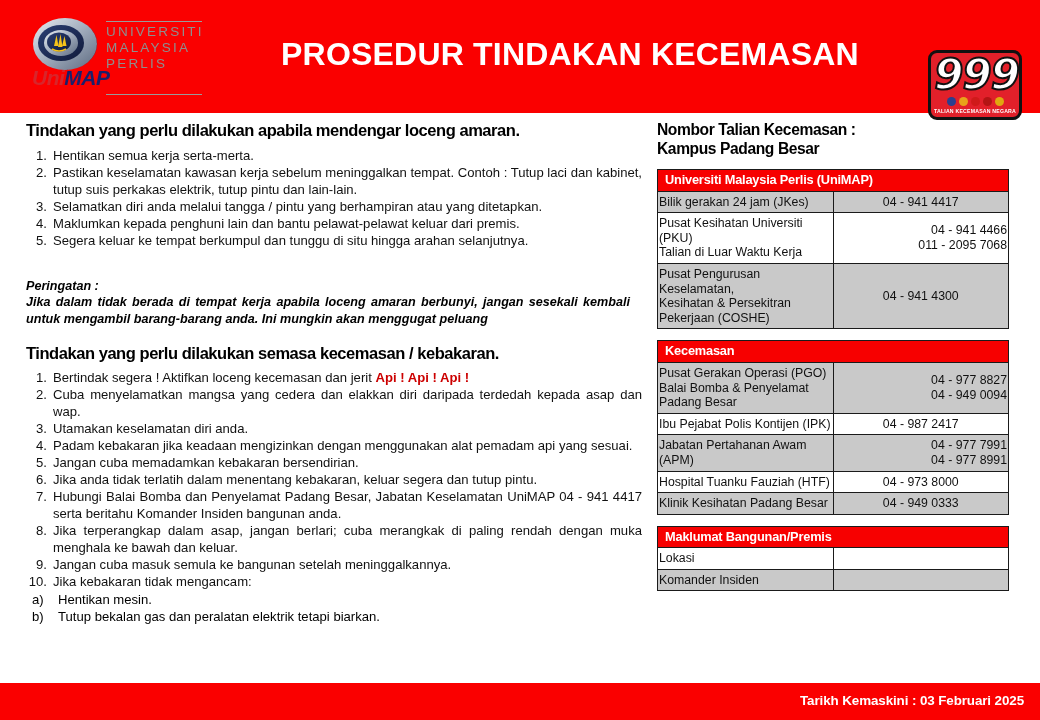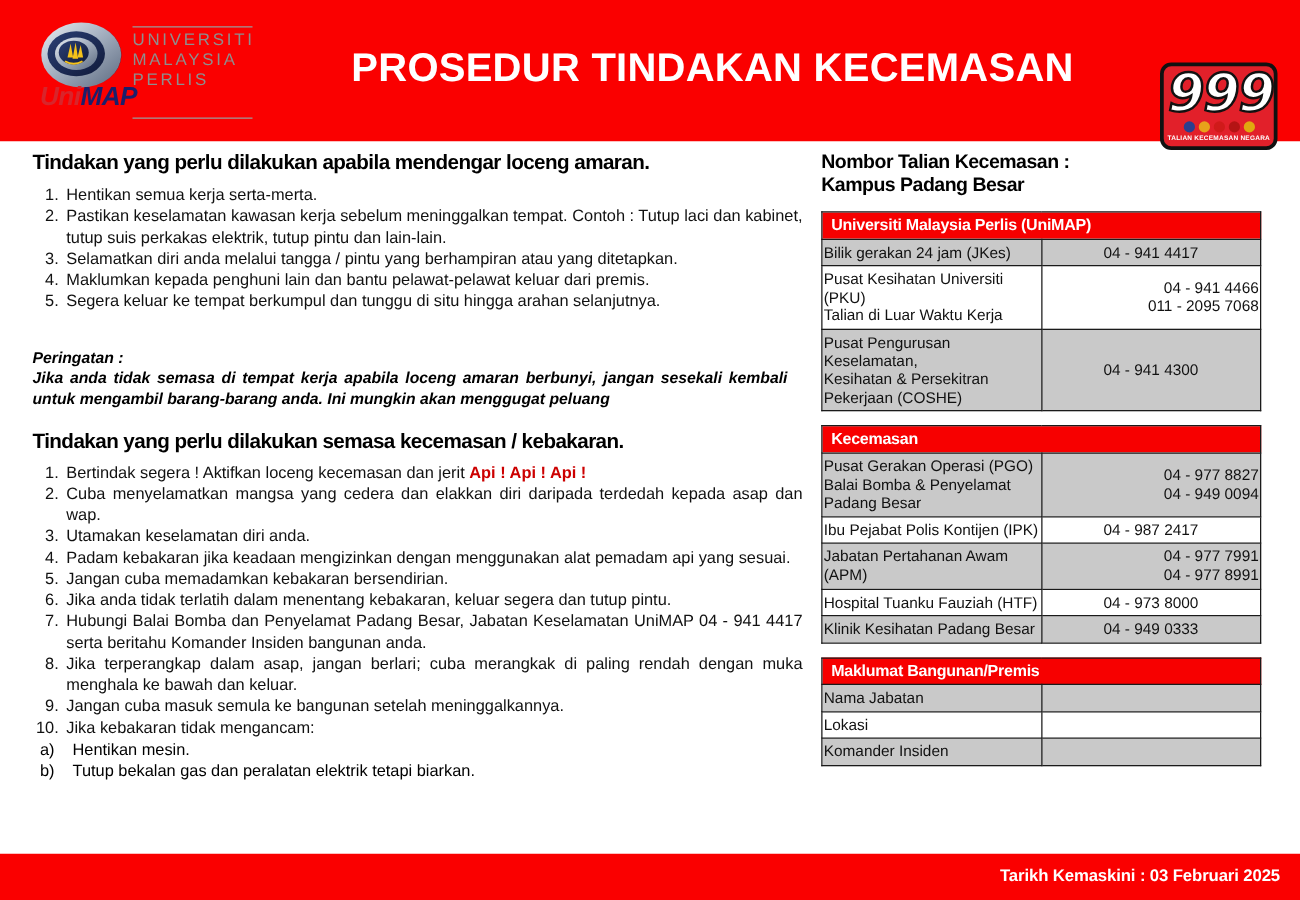--- a/index.html
+++ b/index.html
@@ -303,21 +303,21 @@
         <span>Maklumkan kepada penghuni lain dan bantu pelawat-pelawat keluar dari premis.</span>
       </li>
       <li>
         <span class="num">5.</span>
         <span>Segera keluar ke tempat berkumpul dan tunggu di situ hingga arahan selanjutnya.</span>
       </li>
     </ol>
 
     <div class="note">
       <span class="nt-lead">Peringatan :</span>
-      <span class="nt-body"><span>Jika anda tidak semasa di tempat kerja apabila loceng amaran berbunyi, jangan sesekali kembali untuk mengambil barang-barang anda. Ini mungkin akan menggugat peluang</span></span>
+      <span class="nt-body"><span>Jika dalam tidak berada di tempat kerja apabila loceng amaran berbunyi, jangan sesekali kembali untuk mengambil barang-barang anda. Ini mungkin akan menggugat peluang</span></span>
     </div>
 
     <div class="sec-title second">Tindakan yang perlu dilakukan semasa kecemasan / kebakaran.</div>
 
     <ol class="proc proc2">
       <li>
         <span class="num">1.</span>
         <span>Bertindak segera ! Aktifkan loceng kecemasan dan jerit </span><span class="warn-red">Api ! Api ! Api !</span>
       </li>
       <li class="just">
@@ -432,24 +432,20 @@
       </tr>
     </tbody>
       </table>
 
     <table class="tbl">
       <tbody>
           <tr>
         <th class="hdr" colspan="2">Maklumat Bangunan/Premis</th>
       </tr>
       <tr>
-        <td class="grey">Nama Jabatan</td>
-        <td class="grey num">&nbsp;</td>
-      </tr>
-      <tr>
         <td class="white">Lokasi</td>
         <td class="white num">&nbsp;</td>
       </tr>
       <tr>
         <td class="grey">Komander Insiden</td>
         <td class="grey num">&nbsp;</td>
       </tr>
     </tbody>
       </table>
   </div>

